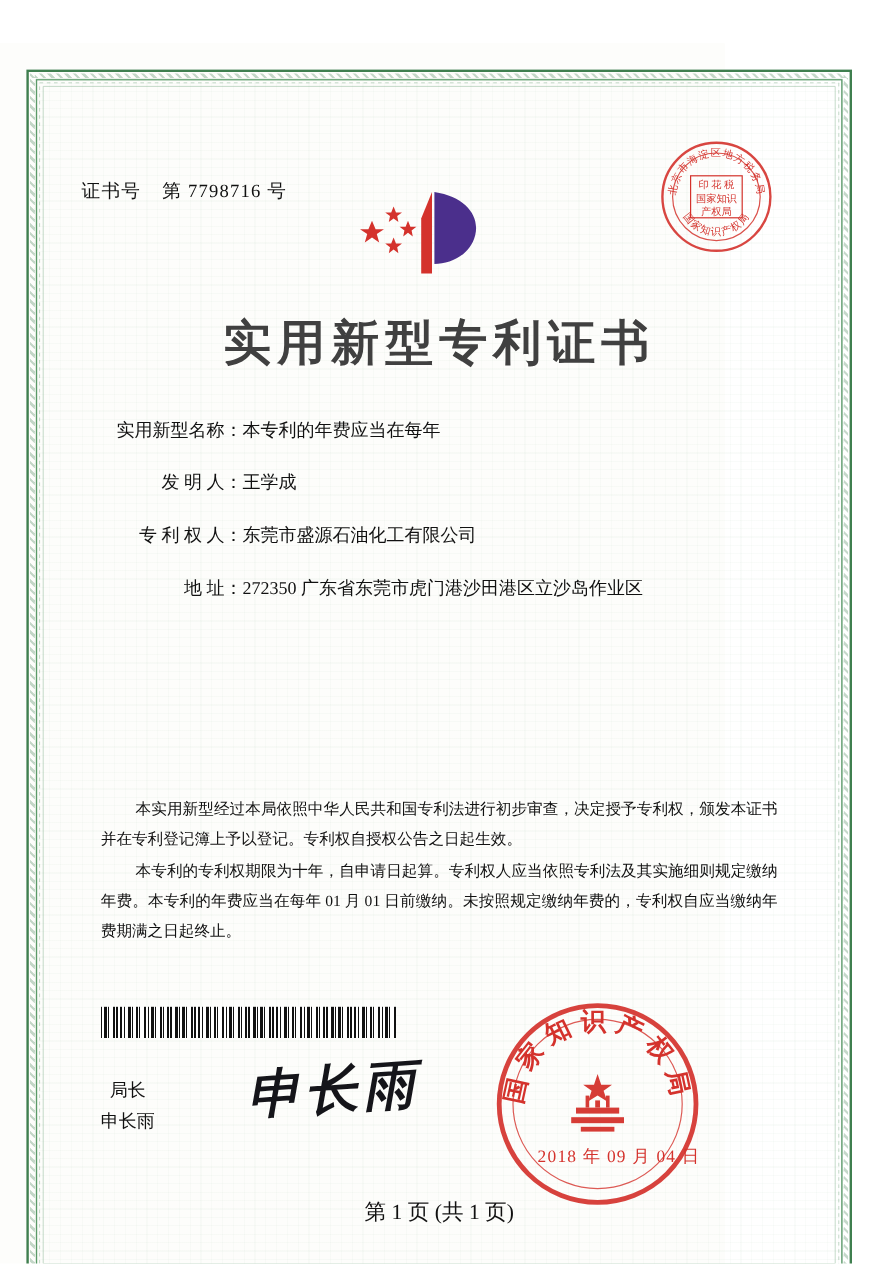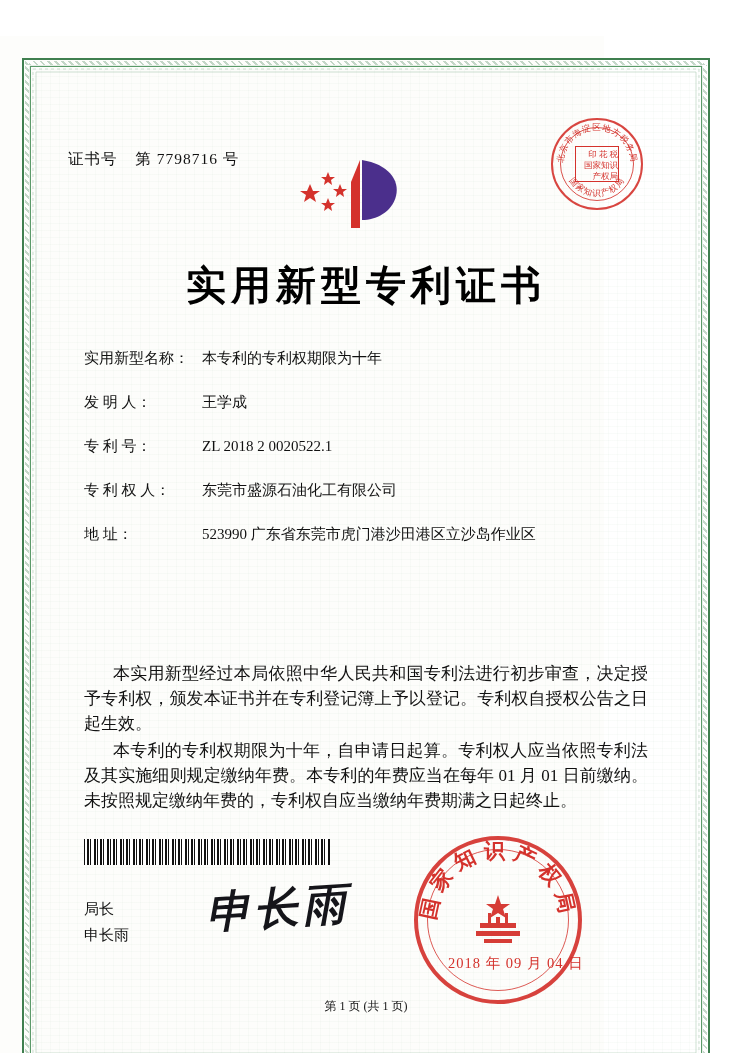--- a/index.html
+++ b/index.html
@@ -103,21 +103,21 @@
     opacity: .85;
   }
   .stamp-tr .inner-box {
     position: absolute;
     left: 24px; top: 28px;
     width: 44px; height: 36px;
     border: 1px solid #d4322c;
     color: #d4322c;
     font-size: 8.5px;
     line-height: 11px;
-    text-align: right;
+    text-align: center;
     padding-top: 2px;
     box-sizing: border-box;
   }
 
   
   .logo {
     position: absolute;
     left: 296px; top: 118px;
     width: 130px; height: 80px;
   }
@@ -125,60 +125,61 @@
   
   .title {
     position: absolute;
     left: 0; top: 222px;
     width: 732px;
     text-align: center;
     font-size: 40px;
     font-weight: bold;
     letter-spacing: 5px;
     font-family: "DejaVu Serif", serif;
-    color: #000000;
+    color: #404040;
   }
 
   
   .fields {
     position: absolute;
     left: 84px; top: 313px;
     width: 580px;
   }
   .frow {
     position: relative;
     height: 44px;
     font-size: 15px;
     color: #111;
     white-space: nowrap;
   }
   .flabel {
     display: inline-block;
     width: 118px;
     letter-spacing: 0px;
+    text-align: right;
   }
   .fvalue {
     display: inline-block;
   }
   .frow.inline2 .right {
     position: absolute;
     left: 352px;
     top: 0;
   }
   .frow.inline2 .right .flabel {
     width: auto;
     margin-right: 8px;
   }
 
   
   .body-text {
     position: absolute;
     left: 84px; top: 625px;
     width: 564px;
-    font-size: 17px;
+    font-size: 13px;
     line-height: 25px;
     color: #111;
     text-align: justify;
   }
   .body-text p {
     margin: 0 0 2px 0;
     text-indent: 29px;
   }
 
   
@@ -193,20 +194,21 @@
       #111 10px 12px, #fff 12px 13px);
   }
 
   
   .sig-label {
     position: absolute;
     left: 84px; top: 860px;
     font-size: 15px;
     line-height: 26px;
     color: #111;
+    text-align: center;
   }
   .sig-script {
     position: absolute;
     left: 206px; top: 843px;
     font-size: 44px;
     font-family: "DejaVu Serif", serif;
     font-style: italic;
     font-weight: bold;
     color: #15151a;
     letter-spacing: 4px;
@@ -245,21 +247,21 @@
     font-size: 14.5px;
     letter-spacing: 1px;
   }
 
   
   .footer {
     position: absolute;
     left: 0; top: 962px;
     width: 732px;
     text-align: center;
-    font-size: 12px;
+    font-size: 18px;
     color: #111;
   }
 </style>
 </head>
 <body>
 
 <div class="page">
 
   <div class="border-outer"></div>
   <div class="border-band"></div>
@@ -309,33 +311,30 @@
       <polygon points="32,18 34,23 39,23 35,26 36,31 32,28 28,31 29,26 25,23 30,23"></polygon>
       <polygon points="32,44 34,49 39,49 35,52 36,57 32,54 28,57 29,52 25,49 30,49"></polygon>
       <polygon points="44,30 46,35 51,35 47,38 48,43 44,40 40,43 41,38 37,35 42,35"></polygon>
     </g>
   </svg>
 
   <div class="title">实用新型专利证书</div>
 
   <div class="fields">
     <div class="frow">
-      <span class="flabel">实用新型名称：</span><span class="fvalue">本专利的专利权期限为十年</span>
+      <span class="flabel">实用新型名称：</span><span class="fvalue">本专利的年费应当在每年</span>
     </div>
     <div class="frow">
       <span class="flabel">发 明 人：</span><span class="fvalue">王学成</span>
     </div>
     <div class="frow">
-      <span class="flabel">专 利 号：</span><span class="fvalue">ZL 2018 2 0020522.1</span>
+      <span class="flabel">专 利 权 人：</span><span class="fvalue">东莞市盛源石油化工有限公司</span>
     </div>
     <div class="frow">
-      <span class="flabel">专 利 权 人：</span><span class="fvalue">东莞市盛源石油化工有限公司</span>
-    </div>
-    <div class="frow">
-      <span class="flabel">地        址：</span><span class="fvalue">523990 广东省东莞市虎门港沙田港区立沙岛作业区</span>
+      <span class="flabel">地        址：</span><span class="fvalue">272350 广东省东莞市虎门港沙田港区立沙岛作业区</span>
     </div>
   </div>
 
   <div class="body-text">
     <p>本实用新型经过本局依照中华人民共和国专利法进行初步审查，决定授予专利权，颁发本证书并在专利登记簿上予以登记。专利权自授权公告之日起生效。</p>
     <p>本专利的专利权期限为十年，自申请日起算。专利权人应当依照专利法及其实施细则规定缴纳年费。本专利的年费应当在每年 01 月 01 日前缴纳。未按照规定缴纳年费的，专利权自应当缴纳年费期满之日起终止。</p>
   </div>
 
   <div class="barcode"></div>
 

